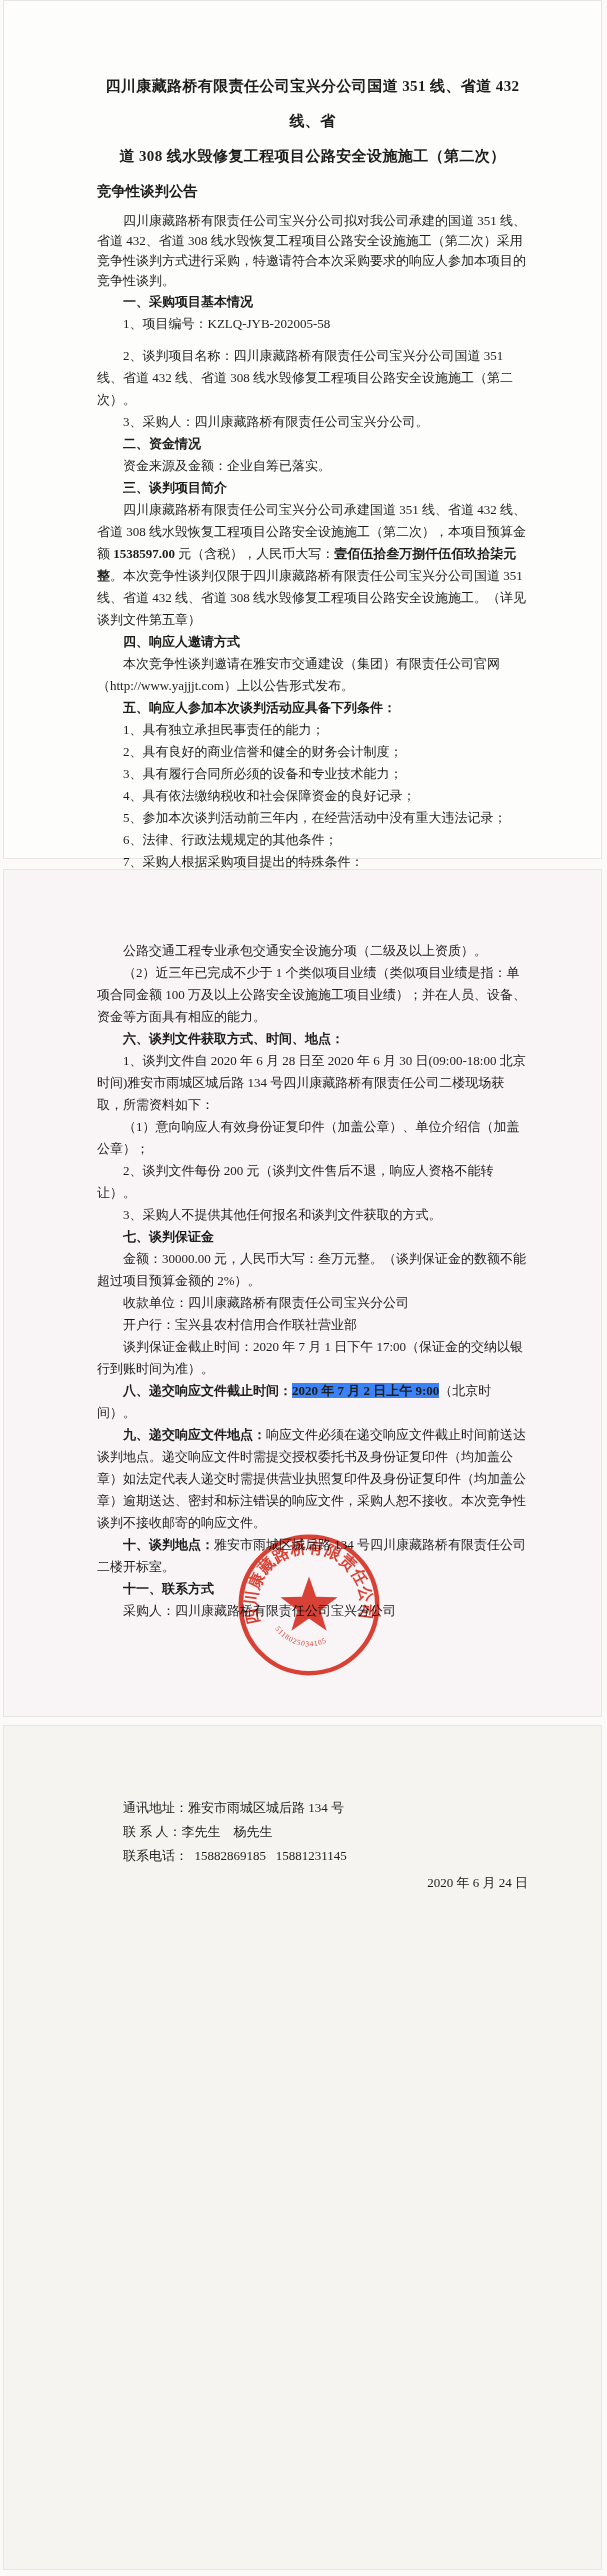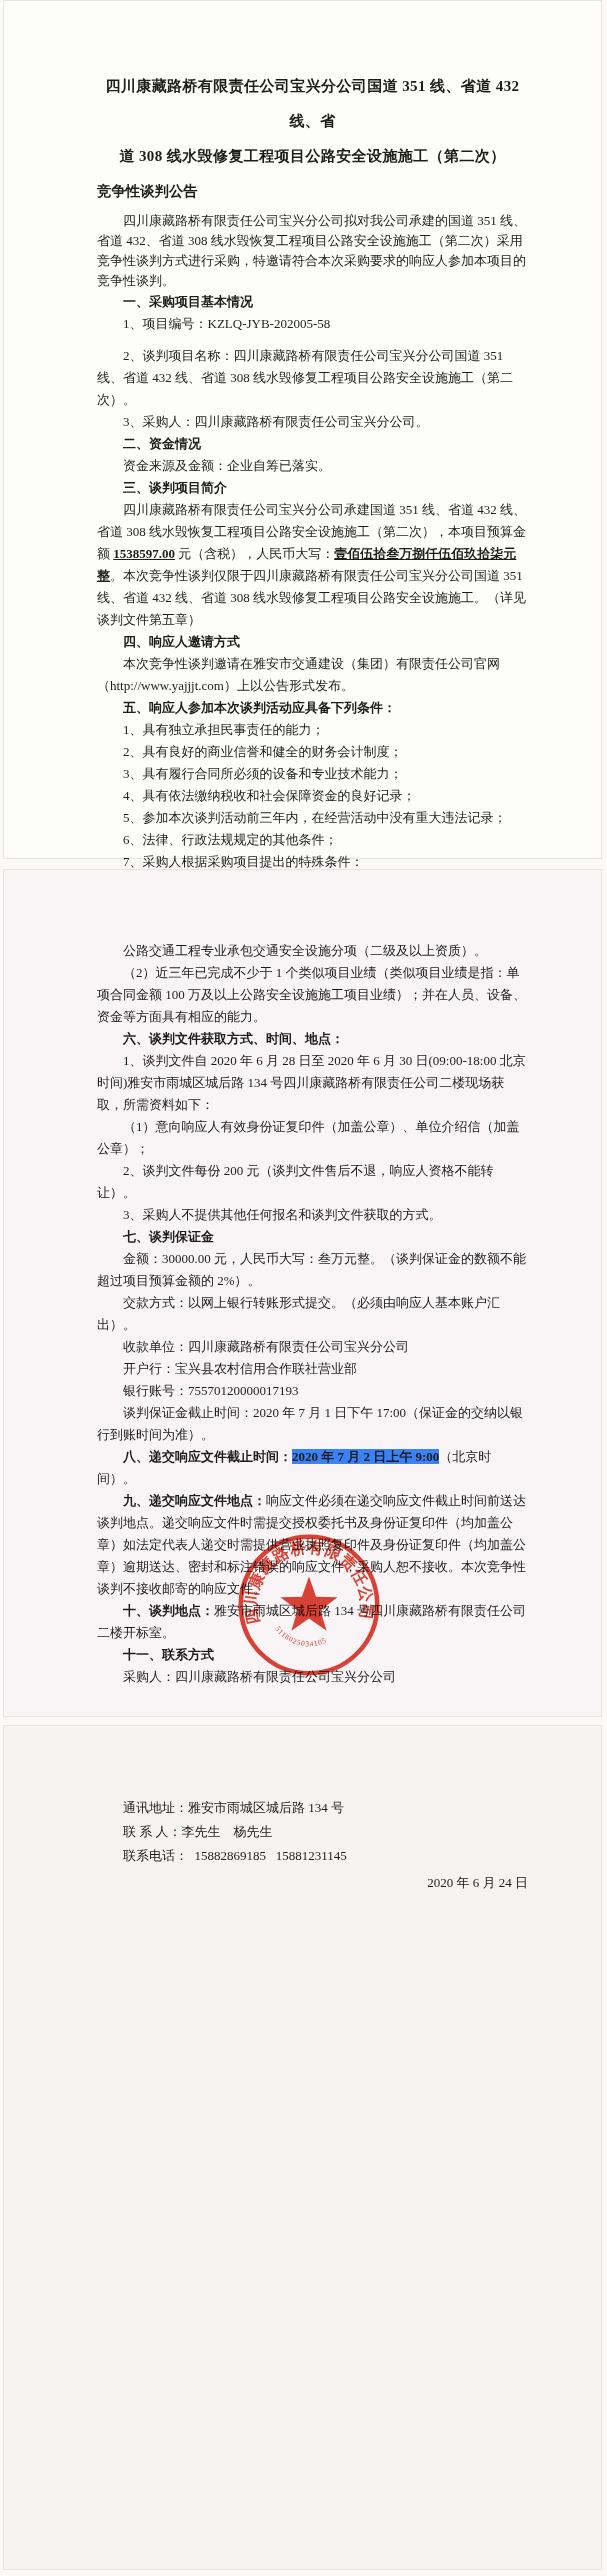--- a/index.html
+++ b/index.html
@@ -17,21 +17,21 @@
     border:0.8px solid #e9e6e2;
   }
   .page1{background:#fdfdfc;height:859px;padding:68px 73px 0 93px;}
   .page2{background:#f9f4f5;height:848px;padding:70px 73px 0 93px;margin-top:10px;position:relative;}
   .page3{background:#f6f4f1;height:845px;padding:70px 73px 0 93px;margin-top:8px;}
   .title{font-size:15px;font-weight:bold;text-align:center;line-height:35px;letter-spacing:0.4px;}
   .subtitle{font-size:14.4px;font-weight:bold;text-align:left;line-height:23px;margin-top:6px;}
   .intro{font-size:13px;line-height:20px;text-indent:2em;margin-top:7.6px;}
   .ln{font-size:13px;line-height:22px;text-indent:2em;}
   .b{font-weight:bold;}
-  .u{font-weight:bold;text-decoration:underline;}
+  .u{font-weight:bold;}
   .hl{font-weight:bold;background:#3b82f6;}
   .gap-after{margin-bottom:10px;}
   .p3ln{font-size:13px;line-height:24px;padding-left:26px;white-space:pre-wrap;}
   .dateline{font-size:13px;line-height:24px;text-align:right;margin-top:3px;}
   .seal{
     position:absolute;
     left:230px;top:660px;
     width:150px;height:150px;
     opacity:.92;
     mix-blend-mode:multiply;
@@ -78,24 +78,22 @@
     <div class="ln">（2）近三年已完成不少于 1 个类似项目业绩（类似项目业绩是指：单项合同金额 100 万及以上公路安全设施施工项目业绩）；并在人员、设备、资金等方面具有相应的能力。</div>
 
     <div class="ln b">六、谈判文件获取方式、时间、地点：</div>
     <div class="ln">1、谈判文件自 2020 年 6 月 28 日至 2020 年 6 月 30 日(09:00-18:00 北京时间)雅安市雨城区城后路 134 号四川康藏路桥有限责任公司二楼现场获取，所需资料如下：</div>
     <div class="ln">（1）意向响应人有效身份证复印件（加盖公章）、单位介绍信（加盖公章）；</div>
     <div class="ln">2、谈判文件每份 200 元（谈判文件售后不退，响应人资格不能转让）。</div>
     <div class="ln">3、采购人不提供其他任何报名和谈判文件获取的方式。</div>
 
     <div class="ln b">七、谈判保证金</div>
     <div class="ln">金额：30000.00 元，人民币大写：叁万元整。（谈判保证金的数额不能超过项目预算金额的 2%）。</div>
-    <div class="ln">交款方式：以网上银行转账形式提交。（必须由响应人基本账户汇出）。</div>
     <div class="ln">收款单位：四川康藏路桥有限责任公司宝兴分公司</div>
     <div class="ln">开户行：宝兴县农村信用合作联社营业部</div>
-    <div class="ln">银行账号：75570120000017193</div>
     <div class="ln">谈判保证金截止时间：2020 年 7 月 1 日下午 17:00（保证金的交纳以银行到账时间为准）。</div>
 
     <div class="ln"><span class="b">八、递交响应文件截止时间：</span><span class="hl">2020 年 7 月 2 日上午 9:00</span><span>（北京时间）。</span></div>
 
     <div class="ln"><span class="b">九、递交响应文件地点：</span><span>响应文件必须在递交响应文件截止时间前送达谈判地点。递交响应文件时需提交授权委托书及身份证复印件（均加盖公章）如法定代表人递交时需提供营业执照复印件及身份证复印件（均加盖公章）逾期送达、密封和标注错误的响应文件，采购人恕不接收。本次竞争性谈判不接收邮寄的响应文件。</span></div>
 
     <div class="ln"><span class="b">十、谈判地点：</span><span>雅安市雨城区城后路 134 号四川康藏路桥有限责任公司二楼开标室。</span></div>
 
     <div class="ln b">十一、联系方式</div>
     <div class="ln">采购人：四川康藏路桥有限责任公司宝兴分公司</div>

